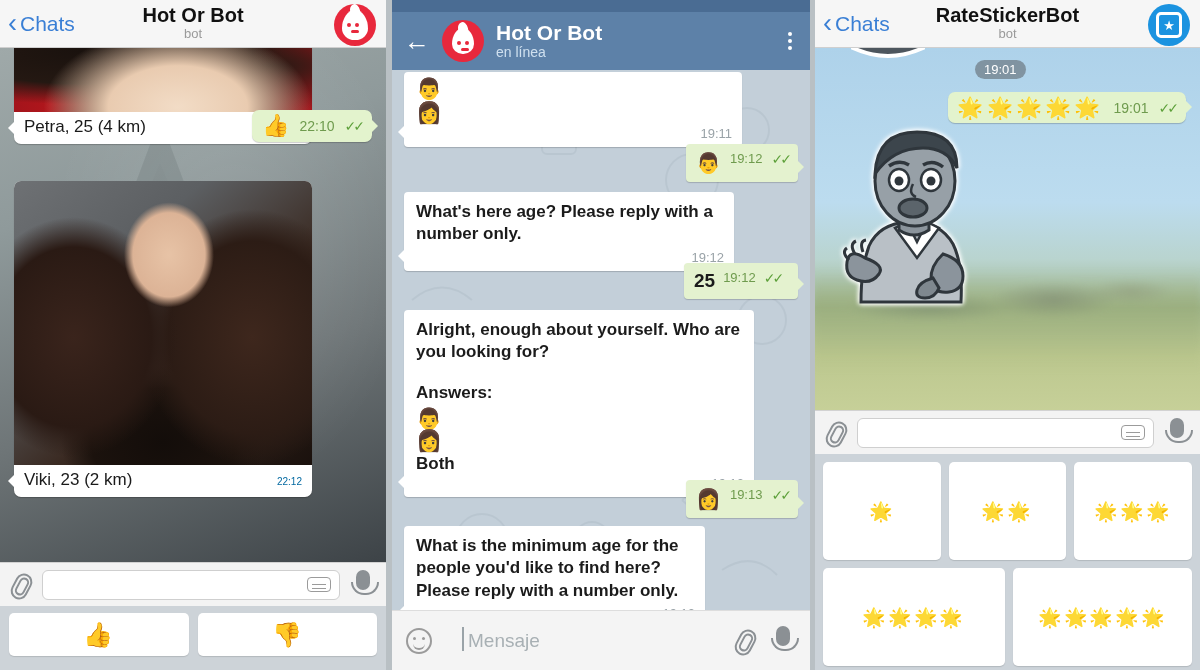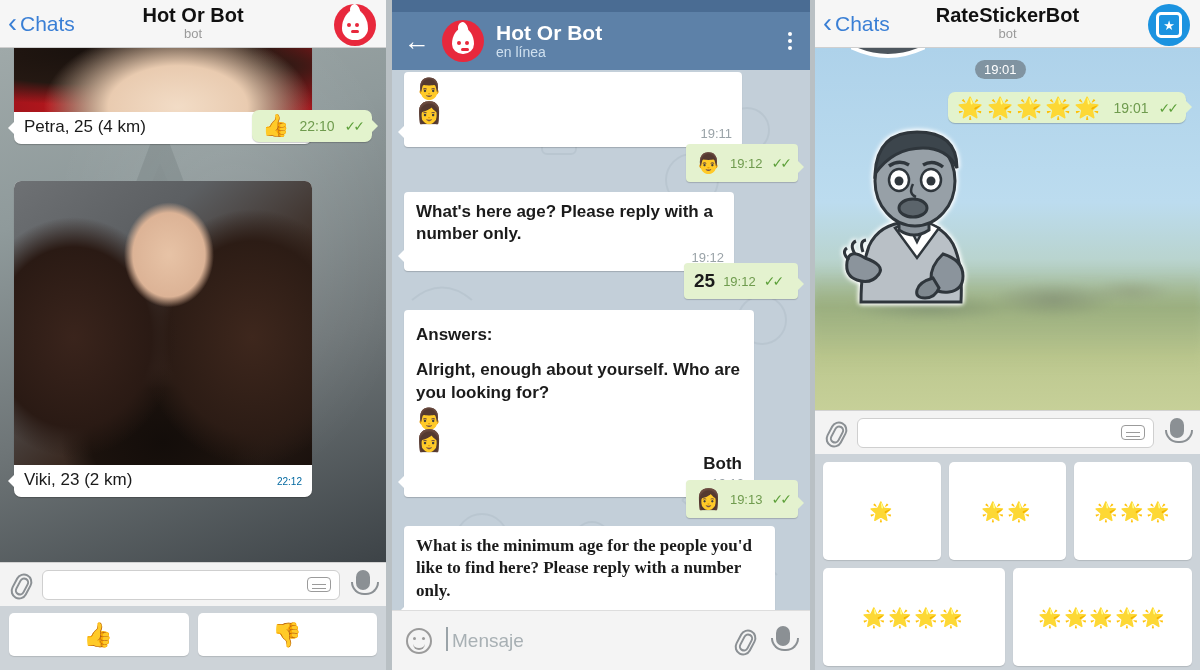--- a/index.html
+++ b/index.html
@@ -121,37 +121,37 @@
   .b2.in  { background:#fff; border-radius:4px; box-shadow:0 1px 1px rgba(0,0,0,.18); }
   .b2.in:after { content:""; position:absolute; left:-6px; bottom:8px;
                  border:7px solid transparent; border-right-color:#fff; border-left:0;
                  width:0;height:0; }
   .b2.out { background:#e4f2cf; border-radius:4px; box-shadow:0 1px 1px rgba(0,0,0,.18); }
   .b2.out:after { content:""; position:absolute; right:-6px; bottom:8px;
                   border:7px solid transparent; border-left-color:#e4f2cf; border-right:0;
                   width:0;height:0; }
   .b2 .txt { font-size:17px; color:#1b1b1b; line-height:1.32; padding:9px 12px 4px 12px;
              font-weight:bold; }
-  .b2 .meta { display:flex; justify-content:flex-end; align-items:center; gap:5px;
+  .b2 .meta { display:flex; justify-content:flex-end; gap:5px;
               padding:0 10px 6px 12px; font-size:13px; color:#9aa3a8; }
   .b2.out .meta { color:#6f9b4e; }
   .emline { padding:6px 12px 2px 12px; font-size:21px; line-height:1.05; }
   .ansrow { padding:0 12px; font-size:21px; line-height:1.05; }
-  .anstxt { padding:2px 12px 0 12px; font-size:17px; font-weight:bold; color:#1b1b1b;text-align:right; }
+  .anstxt { padding:2px 12px 0 12px; font-size:17px; font-weight:bold; color:#1b1b1b; }
 
   .and-input { position:absolute; left:0; right:0; bottom:0; height:60px;
                background:#f4f4f4; border-top:1px solid #ddd; display:flex;
                align-items:center; padding:0 14px; gap:14px; }
   .smiley { width:26px; height:26px; border-radius:50%; border:2px solid #9b9b9b;
             position:relative; }
   .smiley:before { content:""; position:absolute; left:5px; top:7px; width:3px; height:3px;
             border-radius:50%; background:#9b9b9b; box-shadow:9px 0 0 #9b9b9b; }
   .smiley:after { content:""; position:absolute; left:5px; top:12px; width:12px; height:6px;
             border-bottom:2px solid #9b9b9b; border-radius:0 0 9px 9px; }
-  .and-ph { flex:1; font-size:19px; color:#a8b0b4; position:relative; padding-left:6px; }
+  .and-ph { flex:1; font-size:19px; color:#a8b0b4; position:relative; padding-left:6px;margin-left:16px; }
   .caret { position:absolute; left:0; top:-3px; width:1.5px; height:24px; background:#9aa3a8; }
 
   
   .clip { width:22px; height:28px; position:relative; flex:none; cursor:pointer; }
   .clip:before { content:""; position:absolute; left:3px; top:2px; width:13px; height:23px;
                  border:2px solid #8b9094; border-radius:9px; transform:rotate(28deg); }
   .clip:after  { content:""; position:absolute; left:7px; top:6px; width:6px; height:15px;
                  border:2px solid #8b9094; border-radius:5px; transform:rotate(28deg); }
   .mic { width:14px; height:20px; background:#8b9094; border-radius:7px; position:relative;
          flex:none; cursor:pointer; }
@@ -358,39 +358,39 @@
 
       <div class="b2 out" style="right:12px; top:193px; width:114px;">
         <div class="meta" style="justify-content:flex-start; gap:8px; padding:7px 10px;">
           <span style="font-size:19px;font-weight:bold;color:#1b1b1b;">25</span>
           <span>19:12</span>
           <span class="ticks">✓✓</span>
         </div>
       </div>
 
       <div class="b2 in" style="left:12px; top:240px; width:350px;">
+        <div class="txt">Alright, enough about yourself. Who are you looking for?</div>
         <div class="txt" style="padding-top:14px;">Answers:</div>
-        <div class="txt">Alright, enough about yourself. Who are you looking for?</div>
         <div class="ansrow">👨</div>
         <div class="ansrow">👩</div>
         <div class="anstxt">Both</div>
         <div class="meta" style="padding-top:2px;">
           <span>19:12</span>
         </div>
       </div>
 
       <div class="b2 out" style="right:12px; top:410px; width:112px;">
         <div class="meta" style="justify-content:flex-start; gap:9px; padding:7px 10px;">
           <span style="font-size:20px;">👩</span>
           <span>19:13</span>
           <span class="ticks">✓✓</span>
         </div>
       </div>
 
-      <div class="b2 in" style="left:12px; top:456px; width:371px;font-family:Liberation Serif, serif;">
+      <div class="b2 in" style="left:12px; top:456px; width:301px;">
         <div class="txt">What is the minimum age for the people you'd like to find here? Please reply with a number only.</div>
         <div class="meta">
           <span>19:13</span>
         </div>
       </div>
 
     </div>
 
     <div class="and-input">
       <div class="smiley"></div>

